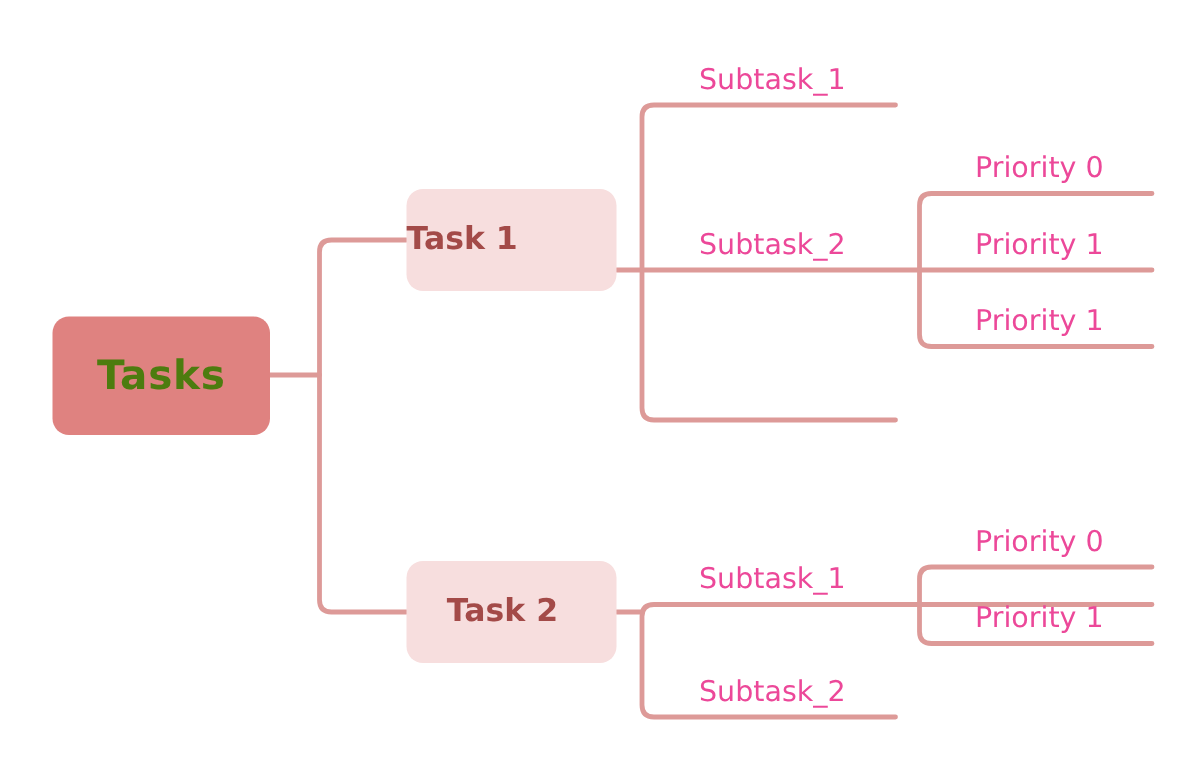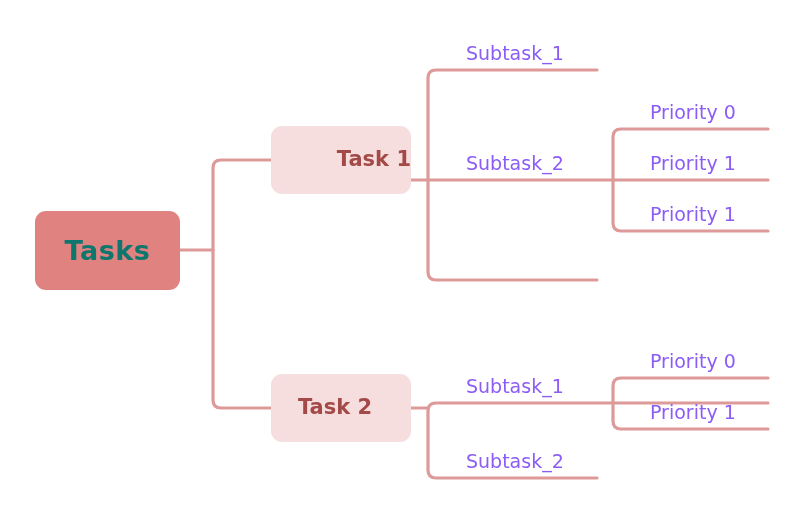--- a/index.html
+++ b/index.html
@@ -24,32 +24,32 @@
     top: 0;
     width: 800px;
     height: 514px;
   }
   .node-label {
     position: absolute;
     white-space: nowrap;
     pointer-events: none;
   }
   .root-node-label {
-    color: #0f766e;
+    color: #4d7c0f;
     font-size: 27px;
     font-weight: bold;
     letter-spacing: 0.5px;
   }
   .task-node-label {
     color: #a34a48;
     font-size: 21px;
     font-weight: bold;
   }
   .leaf-label {
-    color: #8b5cf6;
+    color: #ec4899;
     font-size: 19px;
     font-weight: normal;
   }
 </style>
 </head>
 <body>
 
 <div id="diagram-root">
 
   <svg id="mindmap-svg" viewBox="0 0 800 514" xmlns="http://www.w3.org/2000/svg">
@@ -80,21 +80,21 @@
       <path d="M768,378 L621,378 Q613,378 613,386 L613,421 Q613,429 621,429 L768,429"></path>
     </g>
 
     <rect x="35" y="211" width="145" height="79" rx="11" ry="11" fill="#df8280"></rect>
     <rect x="271" y="126" width="140" height="68" rx="11" ry="11" fill="#f7dede"></rect>
     <rect x="271" y="374" width="140" height="68" rx="11" ry="11" fill="#f7dede"></rect>
   </svg>
 
   <div class="node-label root-node-label" style="left:35px; top:235px; width:145px; text-align:center;">Tasks</div>
 
-  <div class="node-label task-node-label" style="left:271px; top:147px; width:140px; text-align:right;">Task 1</div>
+  <div class="node-label task-node-label" style="left:271px; top:147px; width:140px; text-align:left;">Task 1</div>
 
   <div class="node-label task-node-label" style="left:271px; top:395px; width:128px; text-align:center;">Task 2</div>
 
   <div class="node-label leaf-label" style="left:466px; top:42px;">Subtask_1</div>
 
   <div class="node-label leaf-label" style="left:466px; top:152px;">Subtask_2</div>
 
 
   <div class="node-label leaf-label" style="left:650px; top:101px;">Priority 0</div>
 

